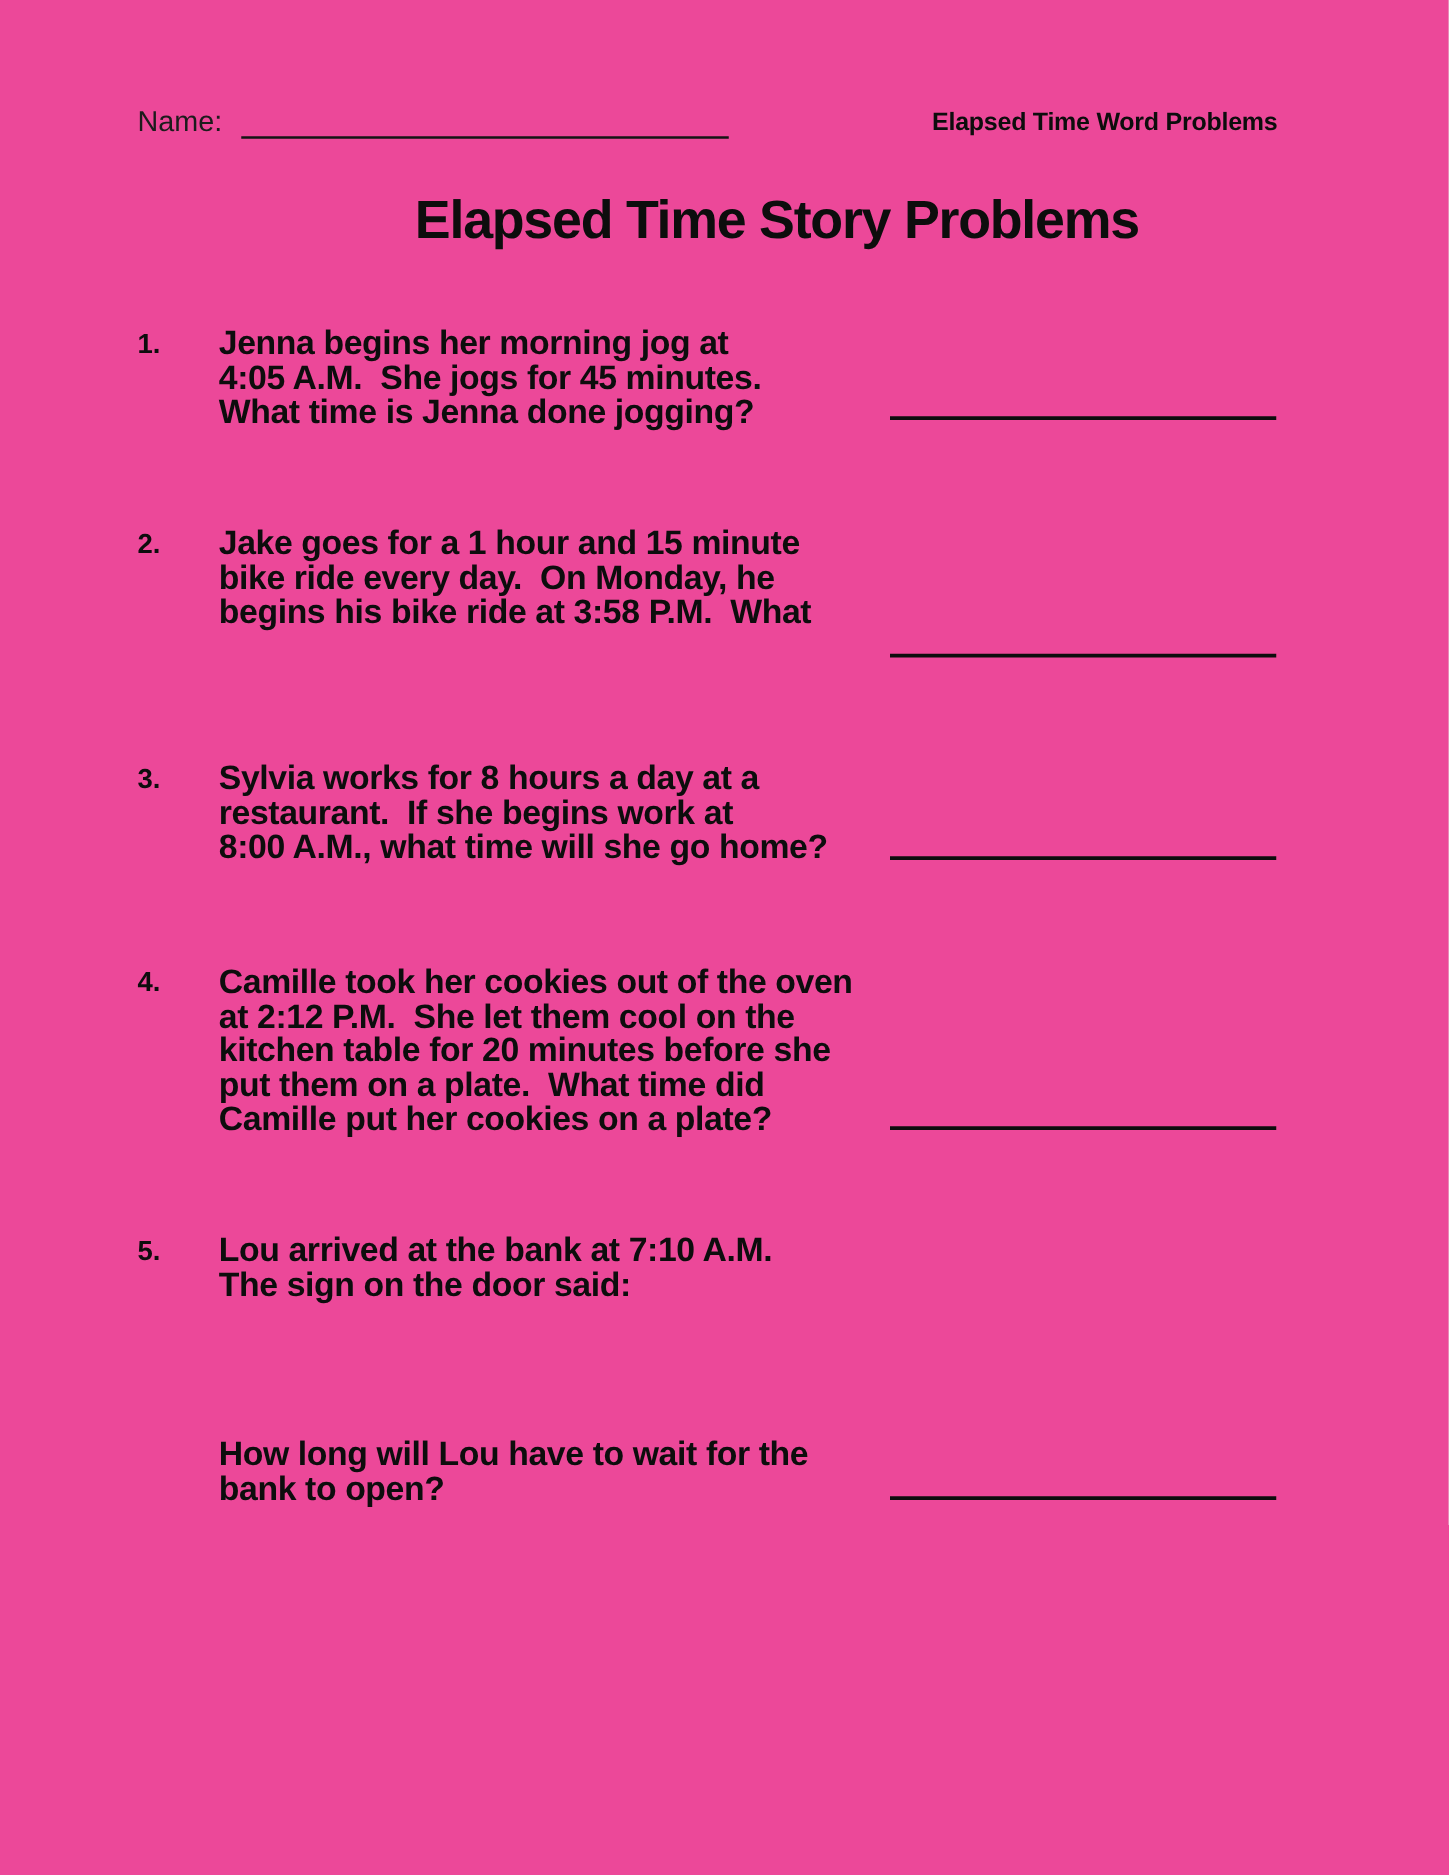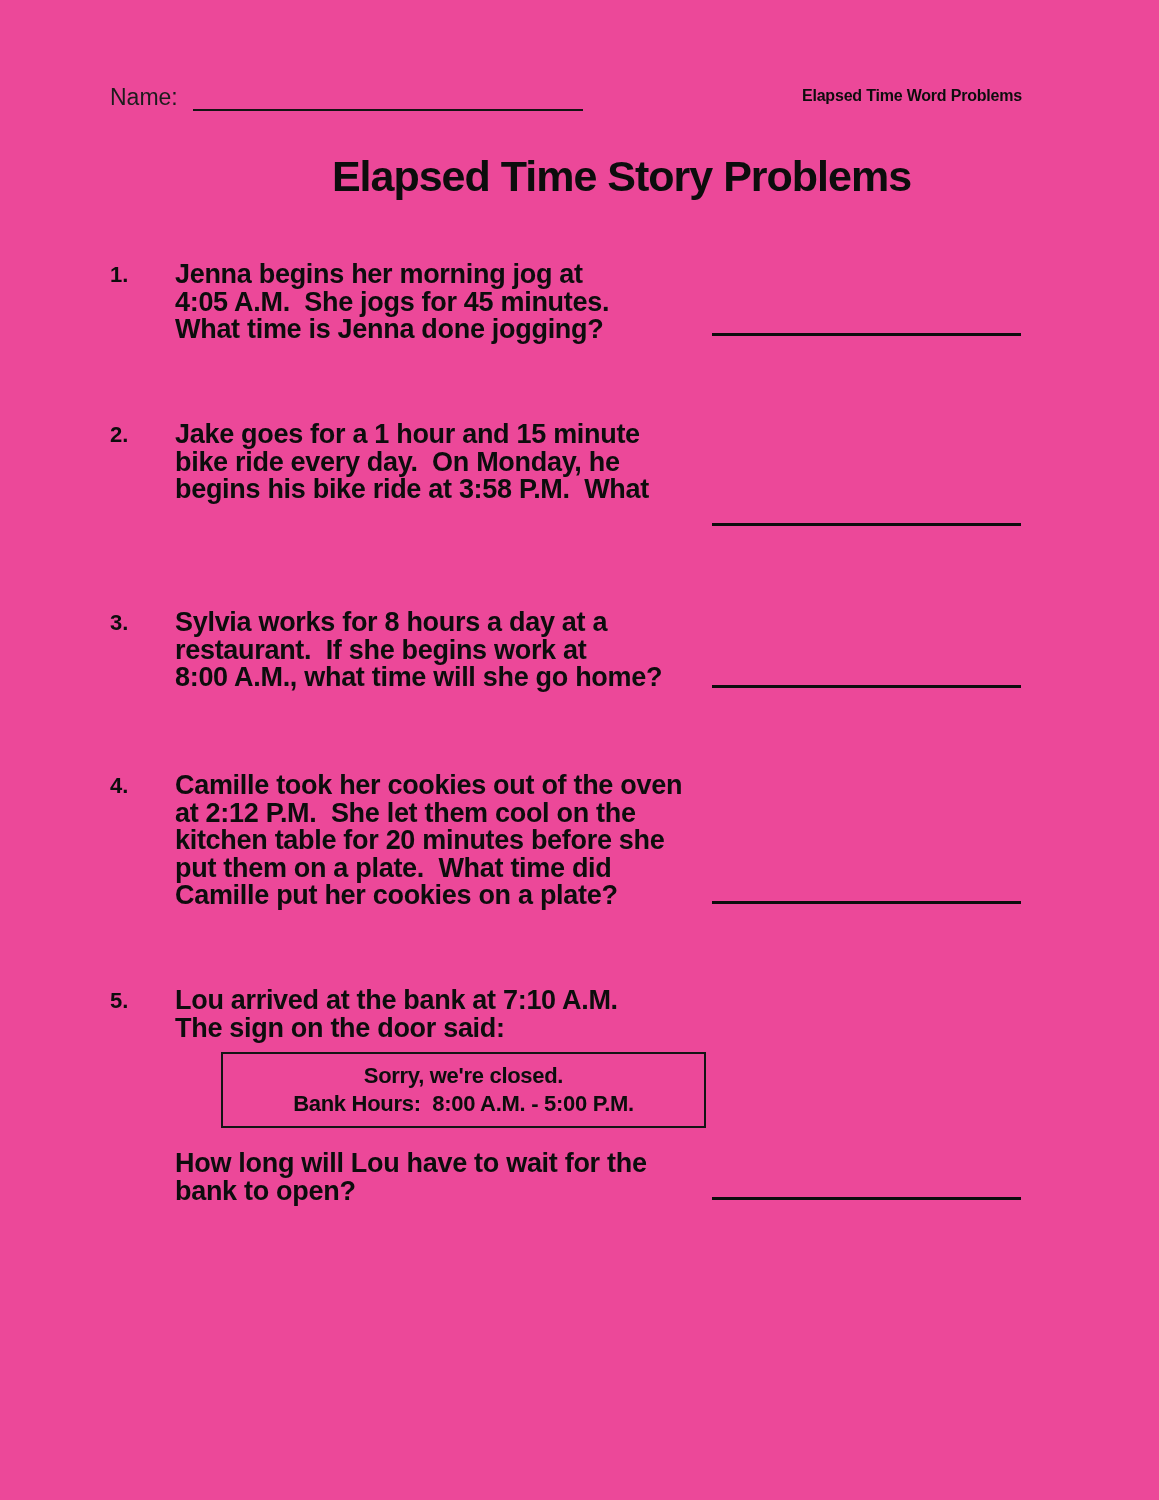--- a/index.html
+++ b/index.html
@@ -20,21 +20,21 @@
     font-size: 23px; font-weight: 400; color: #1c1c1c;
   }
   .name-line {
     position: absolute; left: 193px; top: 109px;
     width: 390px; height: 0;
     border-top: 2px solid #141414;
   }
   .corner-text {
     position: absolute; left: 622px; top: 87px; width: 400px;
     text-align: right;
-    font-size: 16px; font-weight: 700; letter-spacing: -0.2px;
+    font-size: 20px; font-weight: 700; letter-spacing: -0.2px;
     white-space: pre;
   }
 
   
   .title {
     position: absolute; left: 0; top: 152px; width: 100%;
     text-align: center;
     font-size: 43px; font-weight: 700; letter-spacing: -1px;
     white-space: pre;
   }
@@ -137,24 +137,20 @@
   <div class="answer-line a4"></div>
 
   <section class="problem p5">
     <span class="pnum">5.</span>
     <div class="plines">
       <div class="line">Lou arrived at the bank at 7:10 A.M.</div>
       <div class="line">The sign on the door said:</div>
     </div>
   </section>
 
-  <div class="sign-box">
-    <div class="sign-line">Sorry, we're closed.</div>
-    <div class="sign-line">Bank Hours:  8:00 A.M. - 5:00 P.M.</div>
-  </div>
 
   <div class="qlines">
     <div class="line">How long will Lou have to wait for the</div>
     <div class="line">bank to open?</div>
   </div>
   <div class="answer-line a5"></div>
 
 </div>
 
 </body></html>

